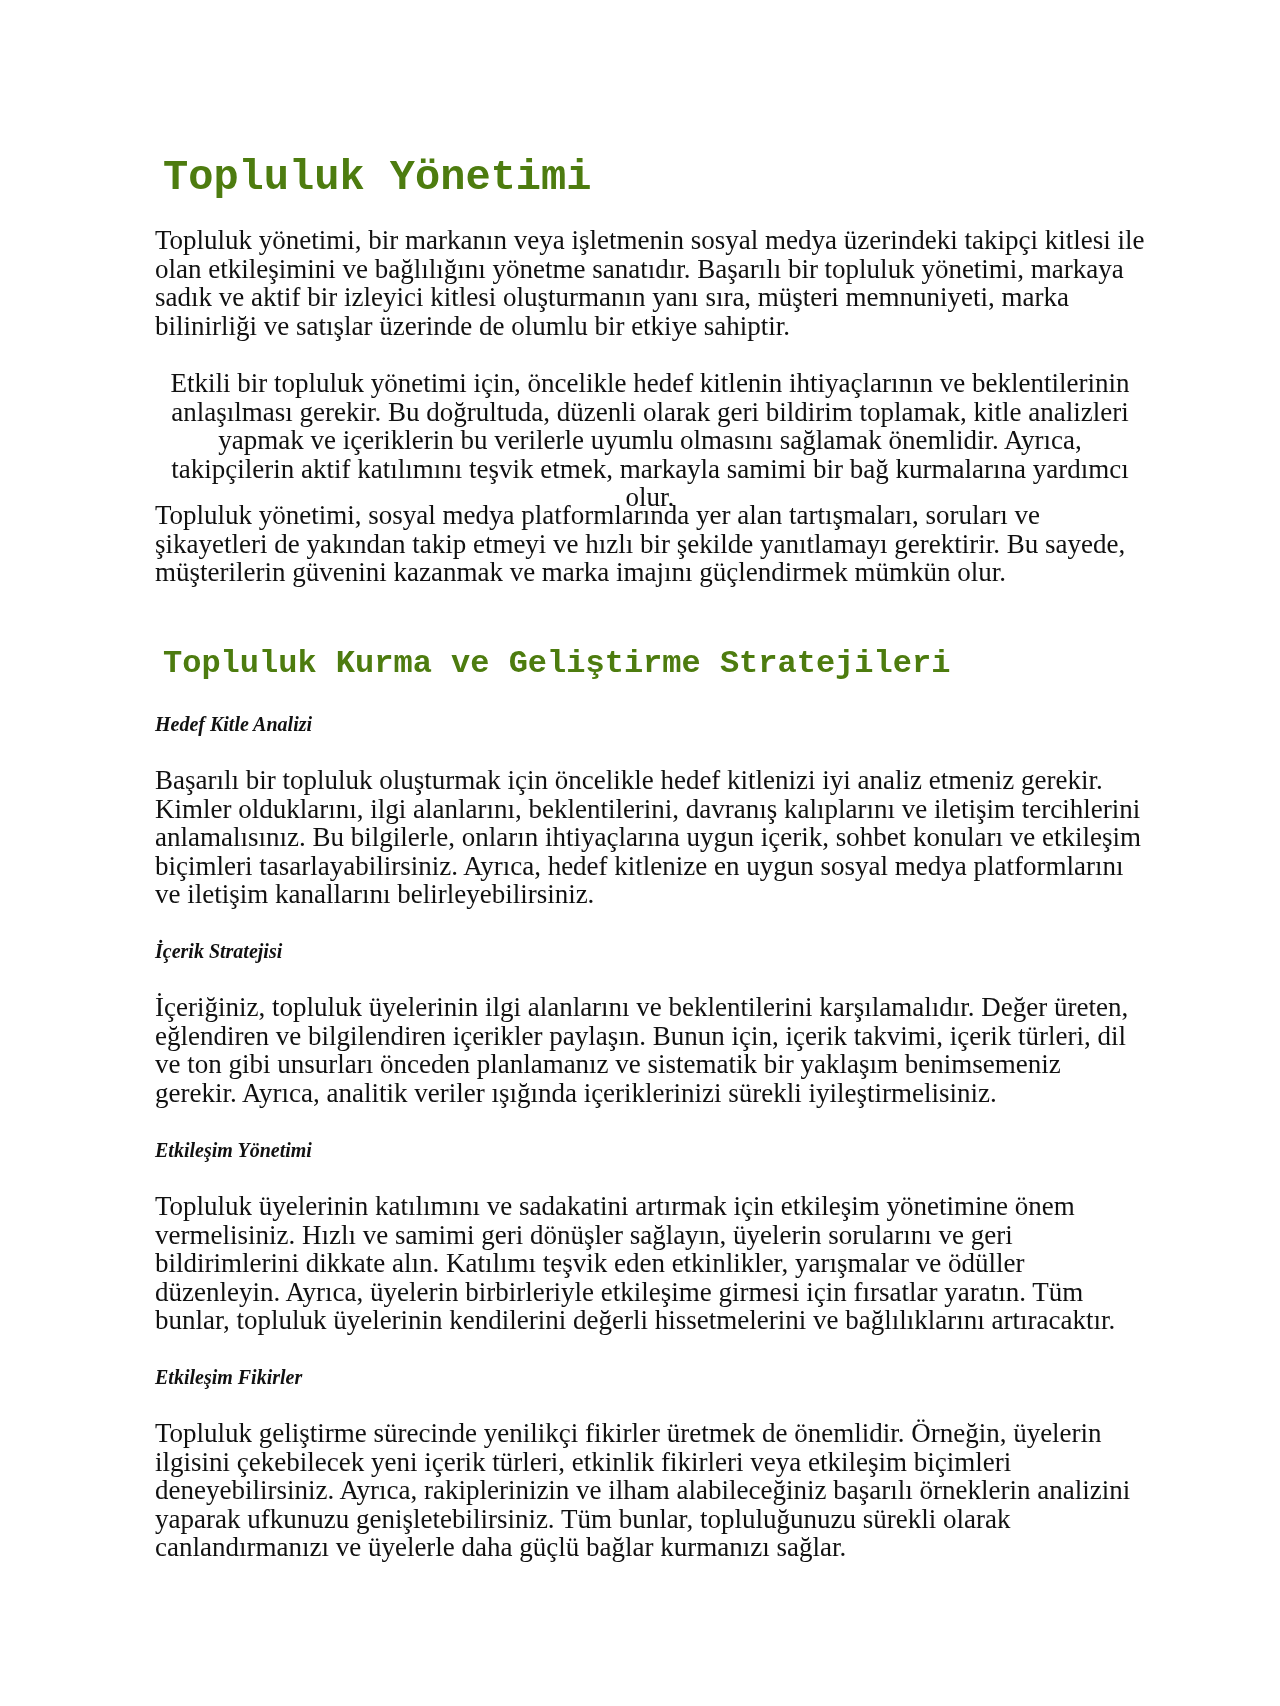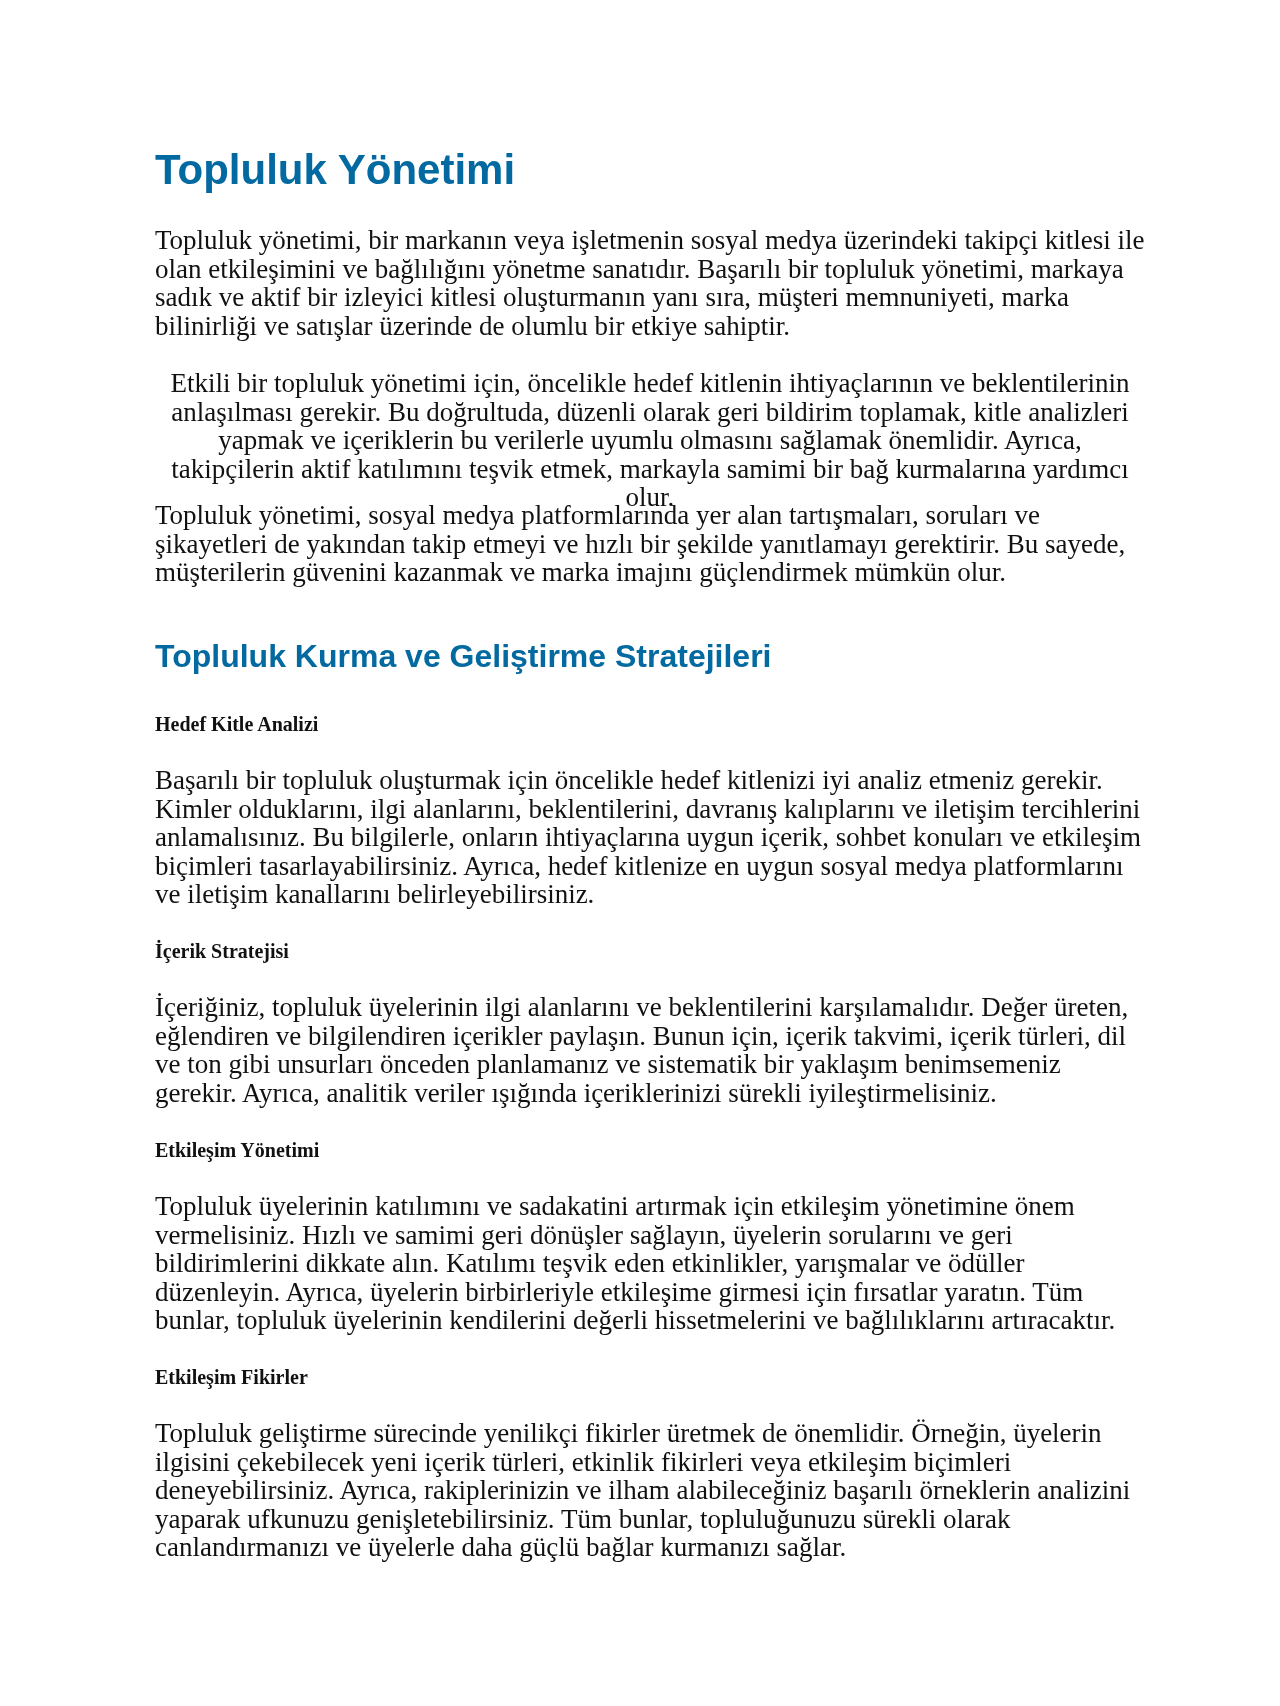--- a/index.html
+++ b/index.html
@@ -11,34 +11,35 @@
       font-family: "Liberation Serif", "DejaVu Serif", serif;
       color: #111111;
     }
     .page {
       position: absolute;
       left: 155px;
       top: 0;
       width: 990px;
     }
     h1 {
-      font-family: Liberation Sans, sans-serif;
+      font-family: Liberation Mono, monospace;
       font-weight: bold;
-      margin: 0;
-      color: #0369a1;
+      margin: 8px;
+      color: #4d7c0f;
       letter-spacing: 0px;
     }
     h1.t1 { position: absolute; top: 145px; font-size: 42px; line-height: 50px; }
     h1.t2 { position: absolute; top: 630px; font-size: 32px; line-height: 52px; }
     h3 {
       position: absolute;
       margin: 0;
       font-size: 20px;
       line-height: 28px;
       font-weight: bold;
+      font-style: italic;
     }
     p {
       position: absolute;
       margin: 0;
       font-size: 27px;
       line-height: 28.5px;
       width: 990px;
     }
   </style>
 </head>

